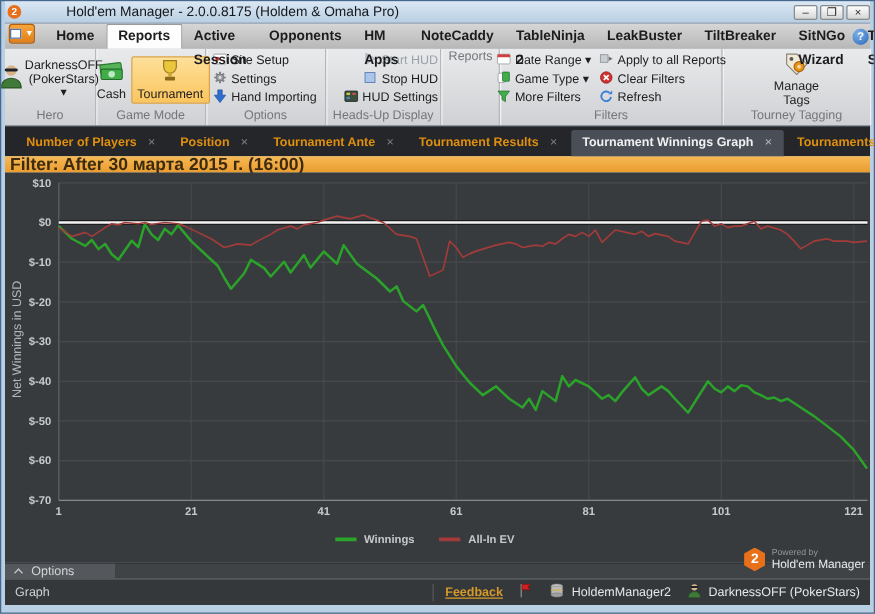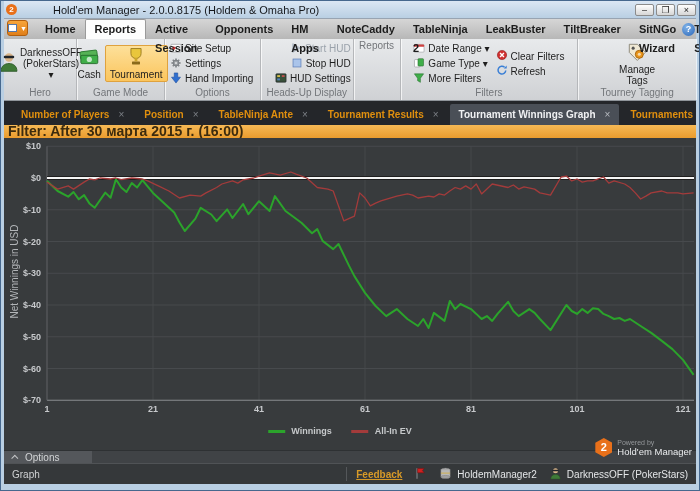--- a/index.html
+++ b/index.html
@@ -11,21 +11,21 @@
               background:linear-gradient(#dbe7f4,#b9cfe3); }
   .logo2 { width:11px; height:11px; border-radius:50%; background:#e8701a; color:#fff;
            font-size:8px; font-weight:bold; text-align:center; line-height:11px; margin:0 4px 0 2px;}
   .title { font-size:11px; color:#15181c; flex:1;padding-left:32px; }
   .winbtns { display:flex; gap:2px; }
   .winbtn { width:19px; height:12px; background:linear-gradient(#fefefe,#d6d6d6);
             border:1px solid #8b8b8b; border-radius:2px; font-size:9px; line-height:10px;
             text-align:center; color:#222; }
   
   .ribbontabs { height:21px; background:linear-gradient(#d6d6d6,#b7b7b7); display:flex;
-                align-items:center; position:relative; border-top:1px solid #98a4b2;}
+                align-items:flex-start; position:relative; border-top:1px solid #98a4b2;}
   .appbtn { width:38px; height:16px; margin:0 8px 2px 3px; border-radius:3px;
             background:linear-gradient(#f7a53b,#e07f1a); border:1px solid #b25f0e;
             display:flex; align-items:center; justify-content:center; gap:3px;}
   .appbtn .sq { width:9px; height:8px; background:#fff; border:1px solid #5577aa; }
   .appbtn .car { color:#fff; font-size:7px; }
   .rtab { padding:0 9px; height:19px; line-height:19px; font-size:11px; font-weight:bold; color:#1c1c1c; }
   .rtab.active { background:#fdfdfd; border:1px solid #9a9a9a; border-bottom:none;
                  border-radius:2px 2px 0 0; height:20px; }
   .helpdot { position:absolute; right:1px; bottom:3px; width:13px; height:13px; border-radius:50%;
              background:radial-gradient(circle at 35% 30%, #7fb2e8, #2a66b8); color:#fff;
@@ -269,20 +269,29 @@
                   <path d="M1.5 2h10L8 6.8v4.4L5 9.4V6.8z" fill="#3fae49" stroke="#256b2c" stroke-width="0.6"></path>
                 </svg>
             </span>
             <span>More Filters</span>
           </div>
         </div>
         <div>
           <div class="smallbtn">
             <span class="ic">
               <svg width="12" height="12" viewBox="0 0 13 13">
+                  <rect x="1.4" y="3" width="6.6" height="6.6" fill="#c9ced3" stroke="#8a9097" stroke-width="0.7"></rect>
+                  <path d="M8.6 4.6l3.4 1.9-3.4 1.9z" fill="#6a7077"></path>
+                </svg>
+            </span>
+            <span>Apply to all Reports</span>
+          </div>
+          <div class="smallbtn">
+            <span class="ic">
+              <svg width="12" height="12" viewBox="0 0 13 13">
                   <circle cx="6.5" cy="6.5" r="5" fill="#d03030" stroke="#8a1414" stroke-width="0.6"></circle>
                   <path d="M4.4 4.4l4.2 4.2M8.6 4.4L4.4 8.6" stroke="#fff" stroke-width="1.5"></path>
                 </svg>
             </span>
             <span>Clear Filters</span>
           </div>
           <div class="smallbtn">
             <span class="ic">
               <svg width="12" height="12" viewBox="0 0 13 13">
                   <path d="M10.6 7a4.2 4.2 0 1 1-1.3-3.5" fill="none" stroke="#3a7fd5" stroke-width="1.6"></path>
@@ -317,21 +326,21 @@
   <div class="reporttabs" id="reporttab-host">
       <div class="reptab">
         <span>Number of Players</span>
         <span class="x">×</span>
       </div>
       <div class="reptab">
         <span>Position</span>
         <span class="x">×</span>
       </div>
       <div class="reptab">
-        <span>TableNinja Ante</span>
+        <span>Tournament Ante</span>
         <span class="x">×</span>
       </div>
       <div class="reptab">
         <span>Tournament Results</span>
         <span class="x">×</span>
       </div>
       <div class="reptab active">
         <span>Tournament Winnings Graph</span>
         <span class="x">×</span>
       </div>

